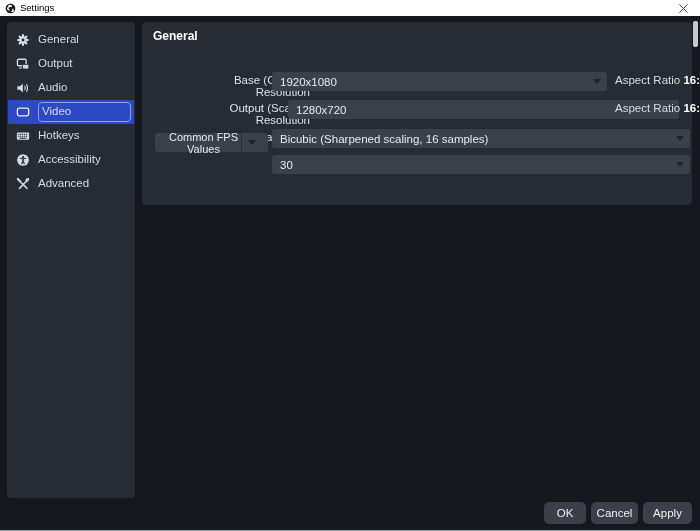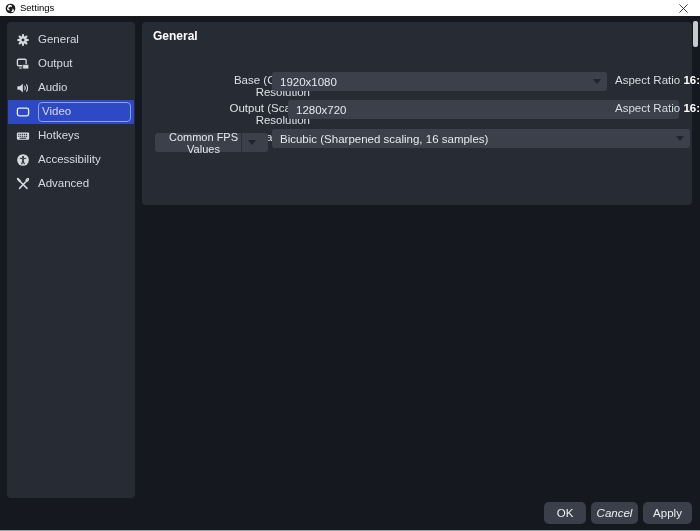--- a/index.html
+++ b/index.html
@@ -89,21 +89,21 @@
   .scrollbar { position:absolute; right:2px; top:21px; width:5px; height:477px; }
   .scroll-thumb { width:5px; height:26px; background:#c6c9ce; border-radius:2px; }
 
   
   .btn {
     position:absolute; top:502px; height:22px;
     background:#3a3f49; border:none; border-radius:5px;
     color:#eceef2; font-size:11.5px; padding:0; cursor:default;
   }
   .btn-ok { left:544px; width:42px; }
-  .btn-cancel { left:591px; width:47px;font-style:italic; }
+  .btn-cancel { left:591px; width:47px; }
   .btn-apply { left:643px; width:49px; }
 </style>
 </head>
 <body>
 
 <div class="window">
 
   <div class="titlebar">
     <svg class="app-icon" viewBox="0 0 16 16">
       <circle cx="8" cy="8" r="7" fill="#1b1b1b"></circle>
@@ -254,20 +254,26 @@
           <span class="tri-down"></span>
         </span>
     </div>
 
     <button class="fps-mode-btn">
       <span class="fps-label">Common FPS Values</span>
       <span class="fps-arrow">
           <span class="tri-down"></span>
         </span>
     </button>
+    <div class="combobox" style="left:130px; top:133px; width:418px;">
+      <span>30</span>
+      <span class="cb-arrow">
+          <span class="tri-down"></span>
+        </span>
+    </div>
   </section>
 
   <div class="scrollbar">
     <div class="scroll-thumb"></div>
   </div>
 
   <button class="btn btn-ok">OK</button>
   <button class="btn btn-cancel">Cancel</button>
   <button class="btn btn-apply">Apply</button>
 

